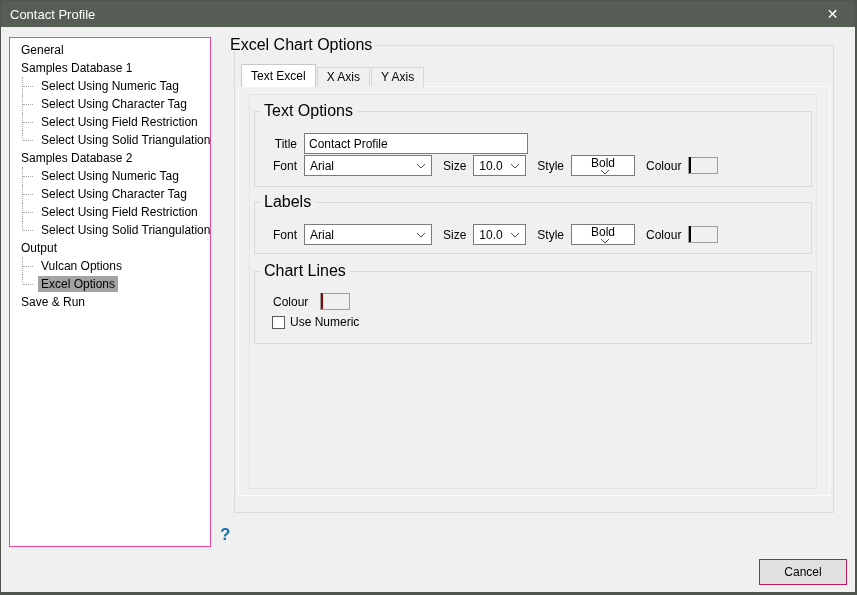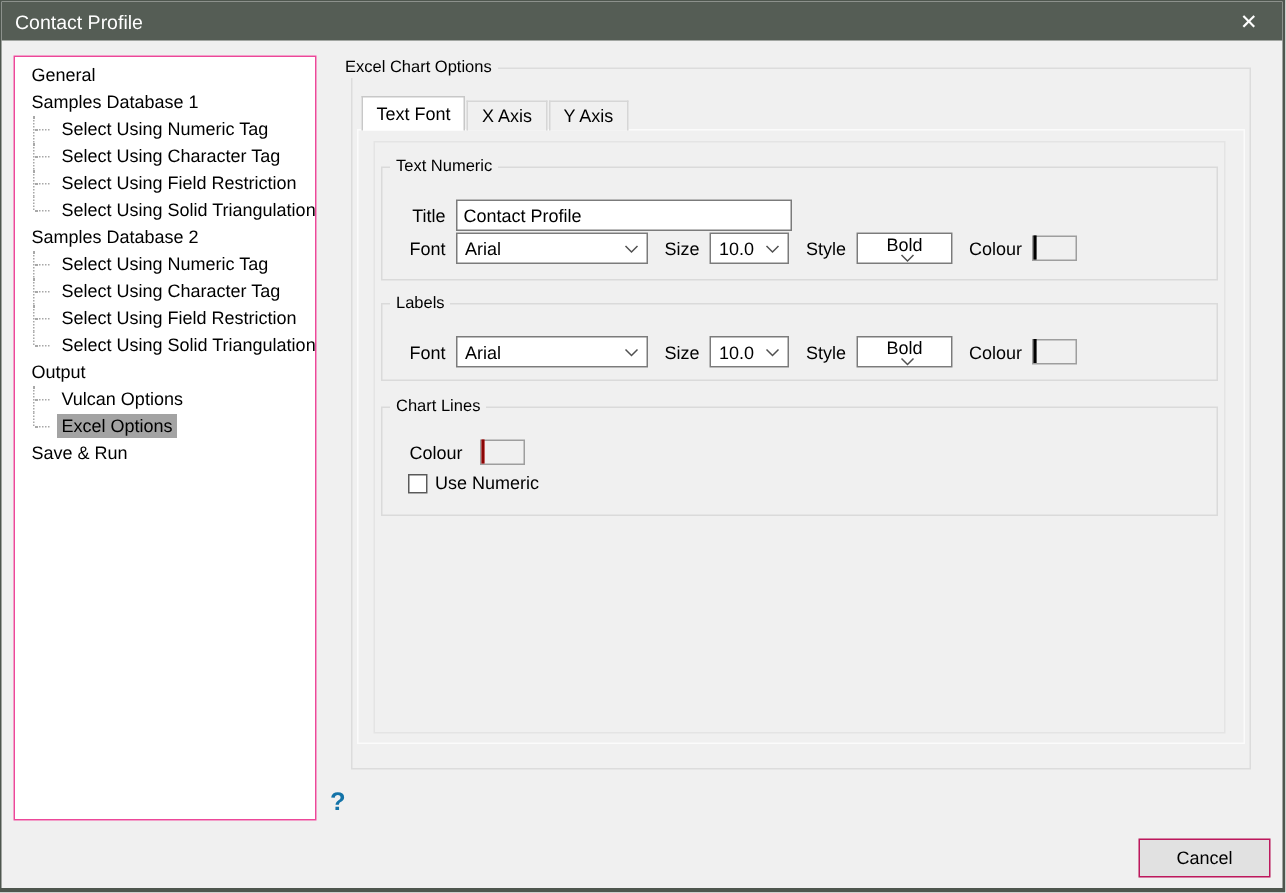--- a/index.html
+++ b/index.html
@@ -44,21 +44,21 @@
     border-top:1px dotted #a8a8a8;
   }
   .tree-item .tree-label { padding:1px 3px; }
   .tree-item.selected .tree-label { background:#a3a3a3; }
   
   .groupbox {
     position:absolute; border:1px solid #dadada;
   }
   .groupbox > .gb-label {
     position:absolute; top:-8px; left:5px; background:#f0f0f0;
-    font-size:11px; color:#000; padding:0 4px; line-height:14px; white-space:nowrap;
+    font-size:16px; color:#000; padding:0 4px; line-height:14px; white-space:nowrap;
   }
   .gb-outer { left:233px; top:44px; width:600px; height:468px; border-color:#dcdcdc; }
   .gb-outer > .gb-label { left:-6px; padding-left:1px; }
   
   .tabs {
     position:absolute; left:240px; top:63px; height:23px;
     display:flex; align-items:flex-end; z-index:3;
   }
   .tab {
     font-size:12px; color:#000; background:#f0f0f0;
@@ -194,29 +194,29 @@
       <div class="tree-item">
         <span class="tree-label">Save &amp; Run</span>
       </div>
     </div>
 
   <div class="groupbox gb-outer">
     <span class="gb-label">Excel Chart Options</span>
   </div>
 
   <div class="tabs">
-    <div class="tab active">Text Font</div>
+    <div class="tab active">Text Excel</div>
     <div class="tab">X Axis</div>
     <div class="tab">Y Axis</div>
   </div>
   <div class="tab-page"></div>
   <div class="inner-panel"></div>
 
   <div class="groupbox gb-text">
-    <span class="gb-label">Text Numeric</span>
+    <span class="gb-label">Text Options</span>
     <div class="form-row" style="top:21px;">
       <span class="flabel">Title</span>
       <input class="text-input" type="text" value="Contact Profile" style="">
     </div>
     <div class="form-row" style="top:43px;">
       <span class="flabel">Font</span>
       <div class="combo combo-font">
         <span class="cv">Arial</span>
         <span class="chev">
             <svg width="10" height="6">

